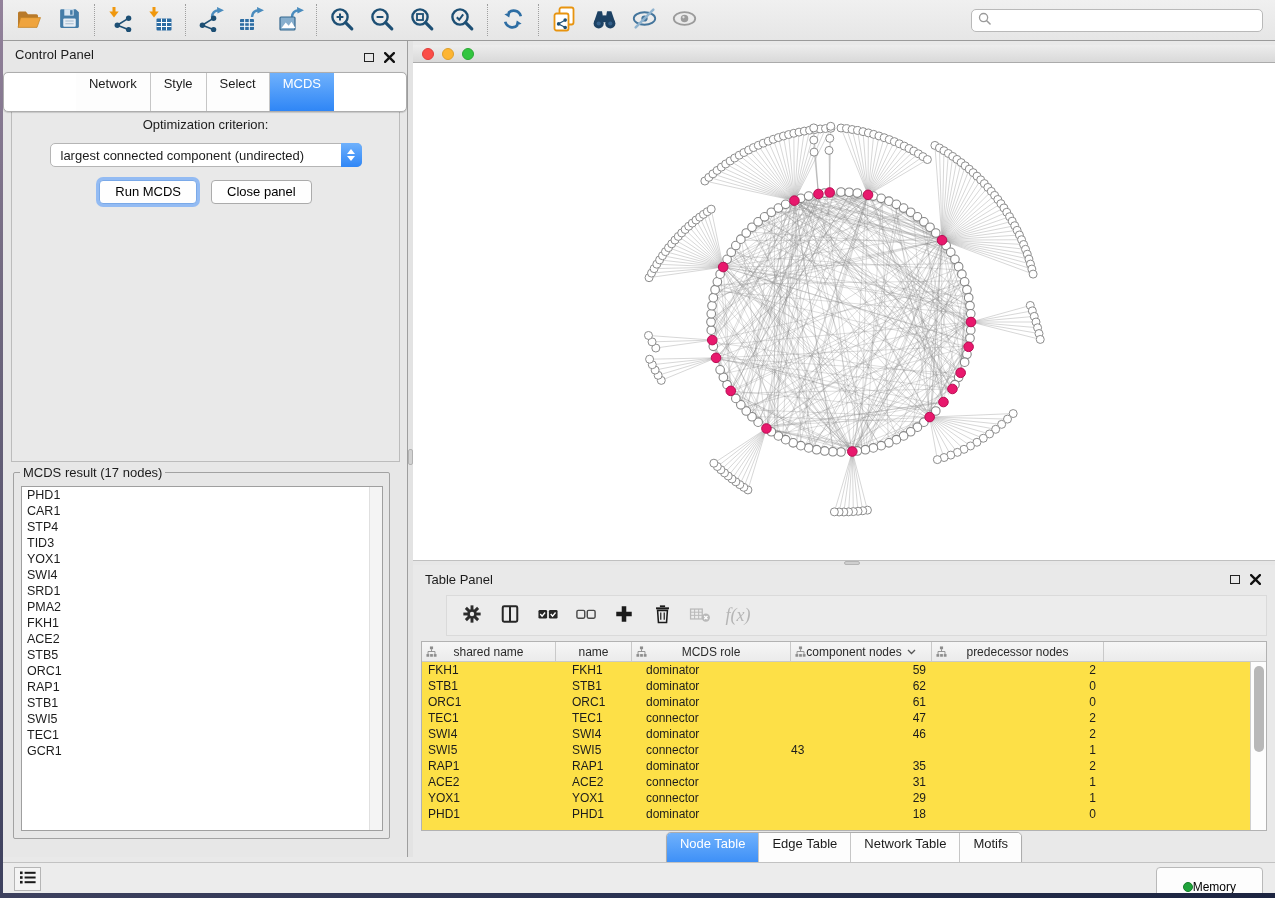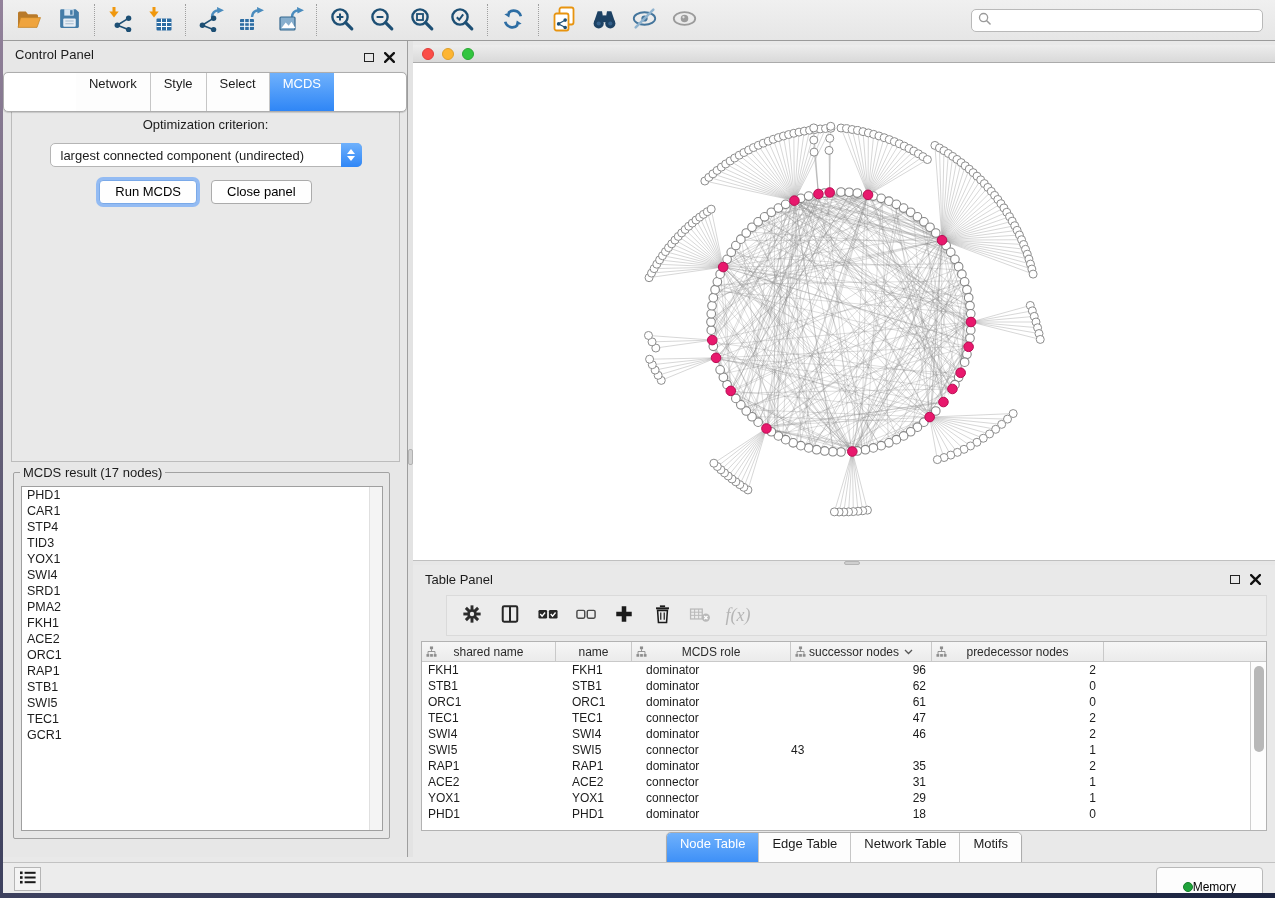--- a/index.html
+++ b/index.html
@@ -75,21 +75,21 @@
   .h-splitter { position:absolute; left:410px; right:0; top:560px; height:5px; background:#e7e7e7; border-top:1px solid #c0c0c0; }
   .h-splitter .handle { position:absolute; left:50%; top:0px; width:16px; height:4px; background:#cfcfcf; border:1px solid #b5b5b5; border-radius:2px; }
 
   
   .table-panel { position:absolute; left:410px; right:0; top:565px; bottom:36px; background:#e9e9e9; }
   .tp-header { height:24px; display:flex; align-items:center; padding:4px 14px 0 12px; font-size:13px; }
   .tp-toolbar { position:absolute; left:8px; right:8px; top:30px; height:41px; background:#ececec; border:1px solid #dadada;
     display:flex; align-items:center; gap:0; padding-left:6px;margin-left:25px; }
   .tp-tbtn { width:38px; height:34px; display:flex; align-items:center; justify-content:center; background:transparent; border:none; }
   .fx { font-family:"Liberation Serif", serif; font-style:italic; font-size:18px; color:#b5b5b5; }
-  .tbl { position:absolute; left:8px; right:8px; top:76px; height:190px; background:#ffffff; border:1px solid #b2b2b2; overflow:hidden; }
+  .tbl { position:absolute; left:8px; right:8px; top:76px; height:190px; background:#fde047; border:1px solid #b2b2b2; overflow:hidden; }
   .tbl-head { display:flex; height:20px; background:linear-gradient(#f6f6f6,#ebebeb); border-bottom:1px solid #c9c9c9; }
   .th { position:relative; display:flex; align-items:center; justify-content:center; font-size:12px; color:#2b2b2b;
     border-right:1px solid #c9c9c9; flex:0 0 auto; }
   .th .col-ico { position:absolute; left:4px; top:4px; }
   .th .sort { margin-left:5px; display:inline-flex; }
   .th.filler { border-right:none; flex:1; }
   .tr { display:flex; height:16px; font-size:12px; }
   .td { flex:0 0 auto; line-height:16px; white-space:nowrap; overflow:hidden; }
   .tbl-scroll { position:absolute; right:0; top:20px; bottom:0; width:16px; background:#fdfdfd; border-left:1px solid #cfcfcf; }
   .tbl-scroll .thumb { position:absolute; left:2.5px; top:4px; width:10px; height:86px; background:#b8b8b8; border-radius:5px; }
@@ -305,20 +305,21 @@
             <div class="result-item">PHD1</div>
             <div class="result-item">CAR1</div>
             <div class="result-item">STP4</div>
             <div class="result-item">TID3</div>
             <div class="result-item">YOX1</div>
             <div class="result-item">SWI4</div>
             <div class="result-item">SRD1</div>
             <div class="result-item">PMA2</div>
             <div class="result-item">FKH1</div>
             <div class="result-item">ACE2</div>
+            <div class="result-item">STB5</div>
             <div class="result-item">ORC1</div>
             <div class="result-item">RAP1</div>
             <div class="result-item">STB1</div>
             <div class="result-item">SWI5</div>
             <div class="result-item">TEC1</div>
             <div class="result-item">GCR1</div>
           </div>
         <div class="result-scroll"></div>
       </div>
     </fieldset>
@@ -1181,21 +1182,21 @@
             <span>MCDS role</span>
           </div>
           <div class="th" style="width: 141px;">
             <span class="col-ico"><svg width="11" height="11" viewBox="0 0 12 12">
                 <rect x="4.3" y="0.5" width="3.4" height="3" fill="#8d8d8d"></rect>
                 <path d="M6 3.5V6M2.2 8.8V6h7.6v2.8" fill="none" stroke="#8d8d8d" stroke-width="1"></path>
                 <rect x="0.5" y="8.8" width="3" height="2.9" fill="#8d8d8d"></rect>
                 <rect x="4.5" y="8.8" width="3" height="2.9" fill="#8d8d8d"></rect>
                 <rect x="8.5" y="8.8" width="3" height="2.9" fill="#8d8d8d"></rect>
               </svg></span>
-            <span>successor nodes</span>
+            <span>component nodes</span>
             <span class="sort">
               <svg width="9" height="6" viewBox="0 0 9 6">
                 <path d="M1 1l3.5 3.5L8 1" fill="none" stroke="#555" stroke-width="1.3"></path>
               </svg>
             </span>
           </div>
           <div class="th" style="width: 172px;">
             <span class="col-ico"><svg width="11" height="11" viewBox="0 0 12 12">
                 <rect x="4.3" y="0.5" width="3.4" height="3" fill="#8d8d8d"></rect>
                 <path d="M6 3.5V6M2.2 8.8V6h7.6v2.8" fill="none" stroke="#8d8d8d" stroke-width="1"></path>
@@ -1205,21 +1206,21 @@
               </svg></span>
             <span>predecessor nodes</span>
           </div>
           <div class="th filler"></div>
         </div>
       <div id="tbl-body">
           <div class="tr">
             <div class="td" style="width: 134px; text-align: left; padding-left: 6px;">FKH1</div>
             <div class="td" style="width: 76px; text-align: left; padding-left: 16px;">FKH1</div>
             <div class="td" style="width: 159px; text-align: left; padding-left: 14px;">dominator</div>
-            <div class="td" style="width: 141px; text-align: right; padding-right: 6px;">96</div>
+            <div class="td" style="width: 141px; text-align: right; padding-right: 6px;">59</div>
             <div class="td" style="width: 172px; text-align: right; padding-right: 8px;">2</div>
           </div>
           <div class="tr">
             <div class="td" style="width: 134px; text-align: left; padding-left: 6px;">STB1</div>
             <div class="td" style="width: 76px; text-align: left; padding-left: 16px;">STB1</div>
             <div class="td" style="width: 159px; text-align: left; padding-left: 14px;">dominator</div>
             <div class="td" style="width: 141px; text-align: right; padding-right: 6px;">62</div>
             <div class="td" style="width: 172px; text-align: right; padding-right: 8px;">0</div>
           </div>
           <div class="tr">

